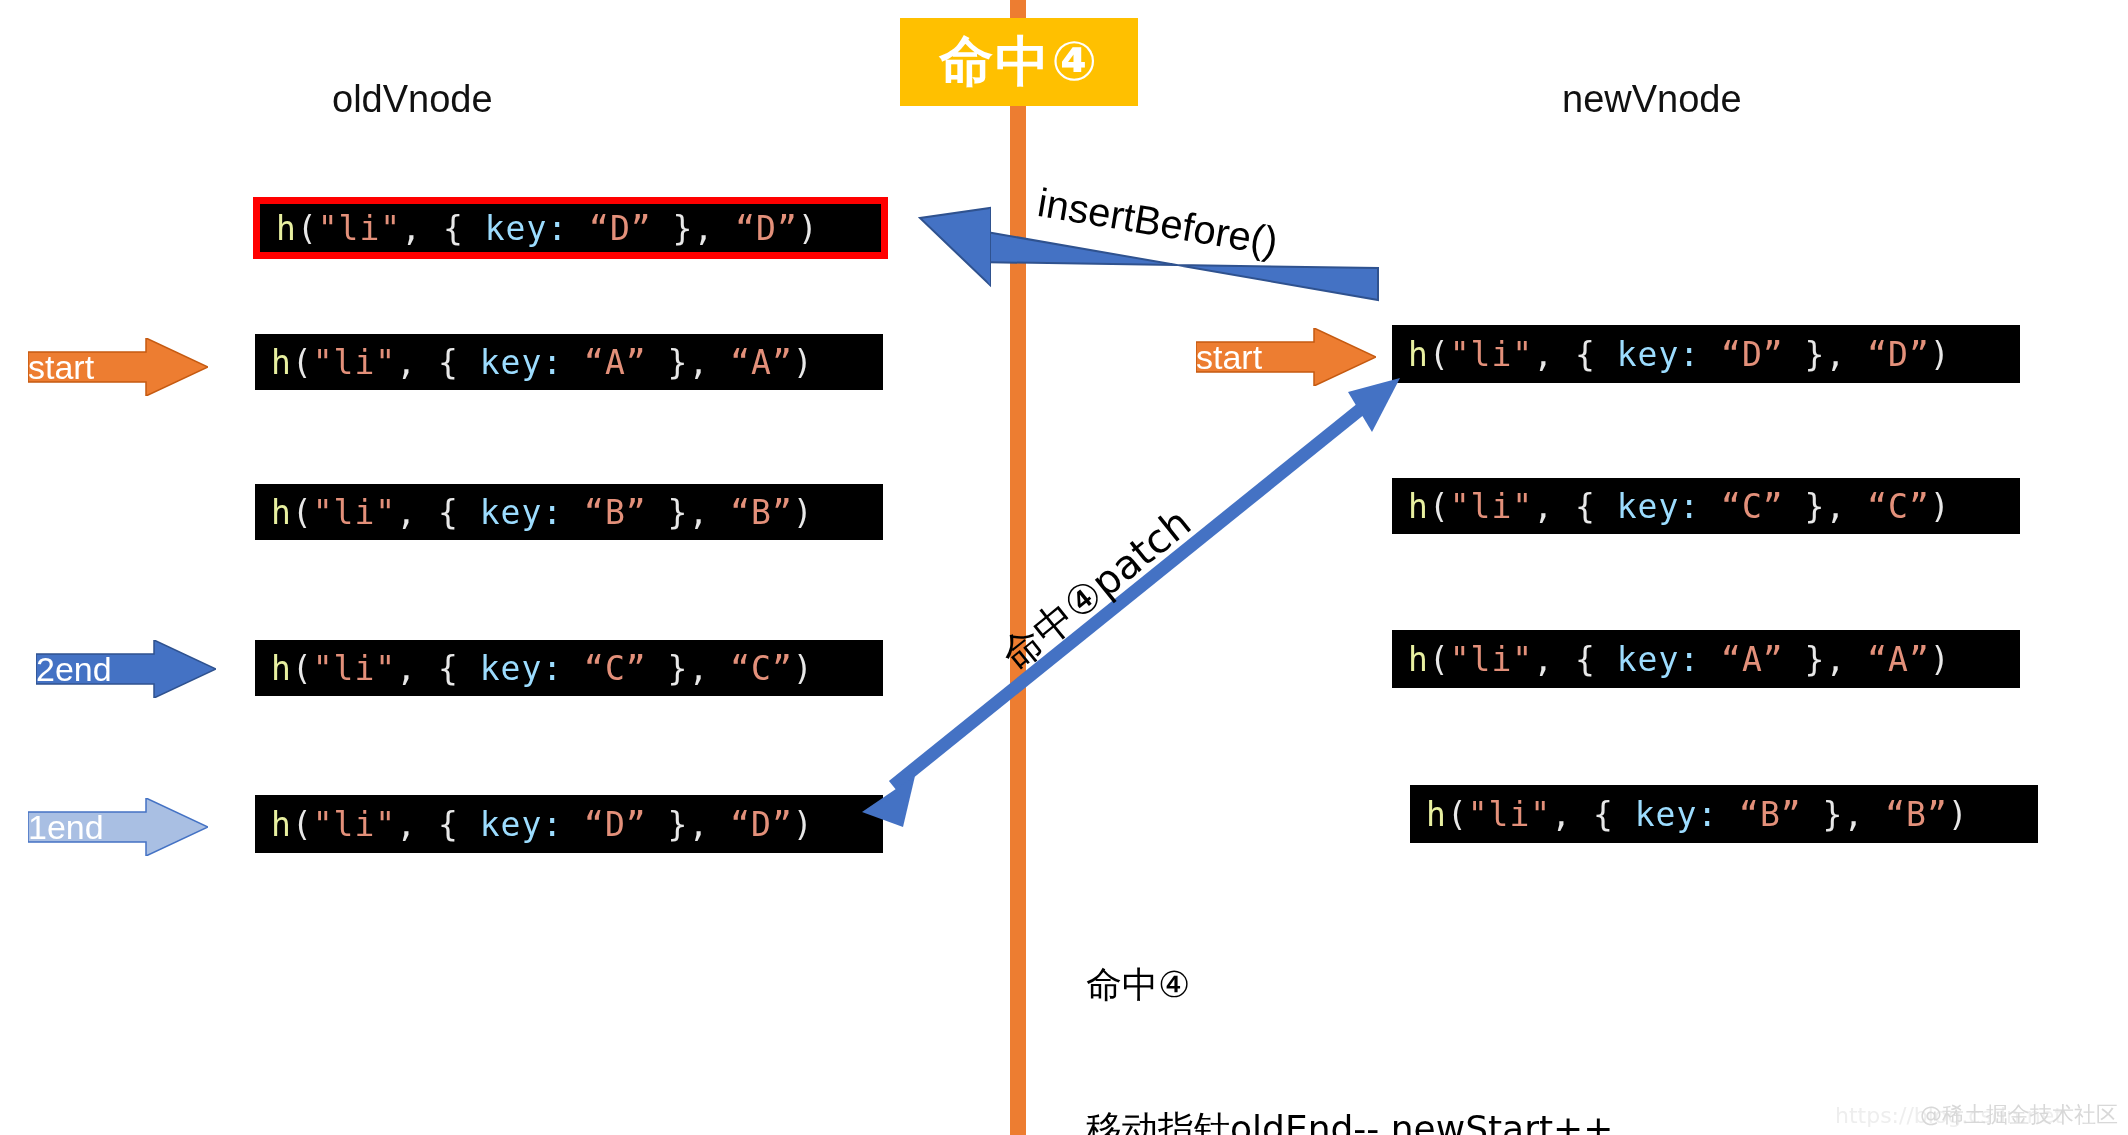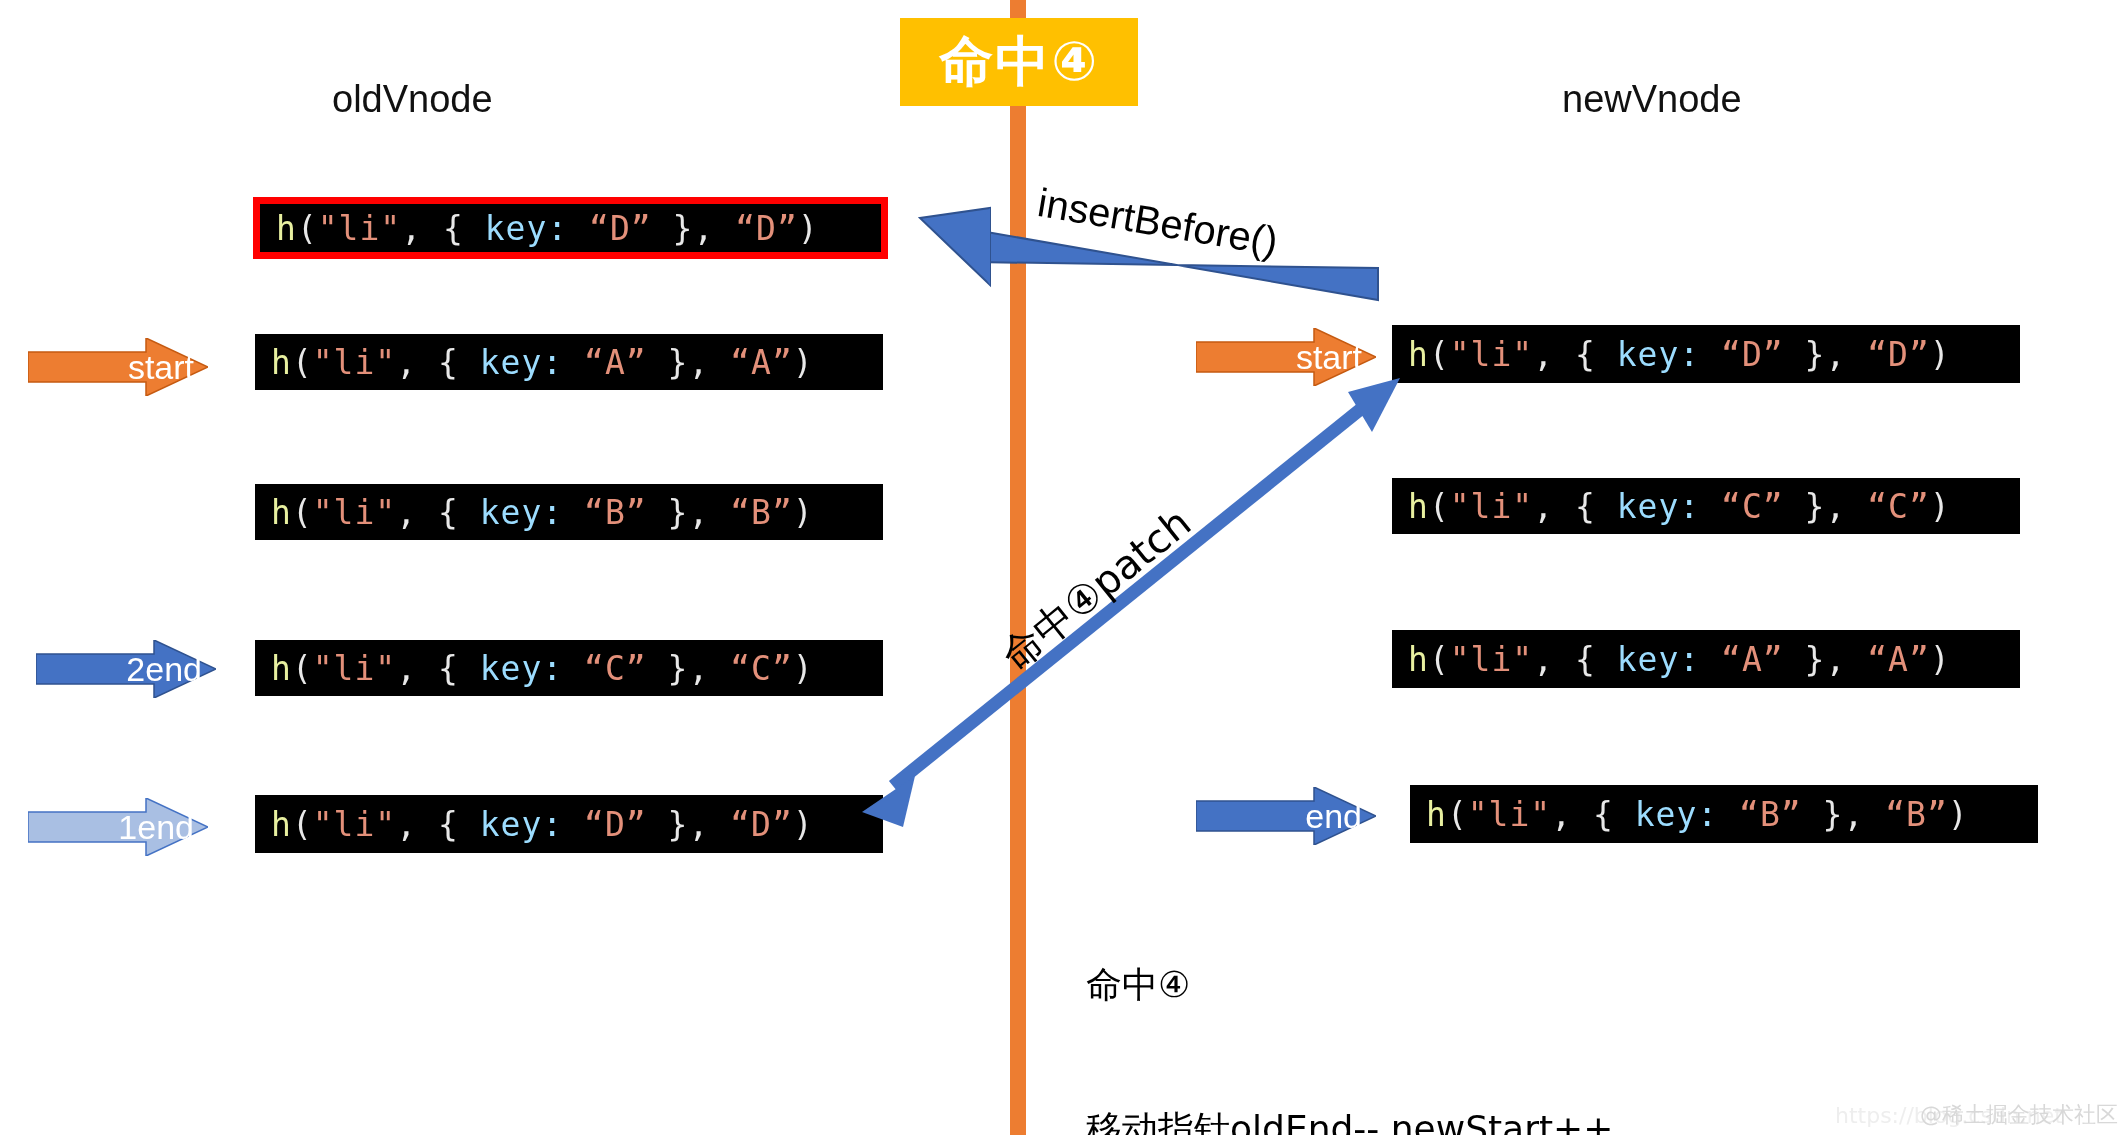--- a/index.html
+++ b/index.html
@@ -67,21 +67,21 @@
 
   .codebox.highlight {
     border: 7px solid #FF0000;
   }
 
   
   .blockarrow {
     position: absolute;
     display: flex;
     align-items: center;
-    justify-content: flex-end;
+    justify-content: flex-start;
   }
   .blockarrow svg { position: absolute; inset: 0; }
   .blockarrow span {
     position: relative;
     color: #ffffff;
     font-size: 34px;
     font-family: "Liberation Sans", sans-serif;
     z-index: 2;
     margin-right: 14px;
   }
@@ -194,26 +194,20 @@
     <span>1end</span>
   </div>
 
   <div class="blockarrow" style="left:1196px; top:328px; width:180px; height:58px;">
     <svg viewBox="0 0 180 58" preserveAspectRatio="none">
       <polygon points="0,14 118,14 118,0 180,29 118,58 118,44 0,44" fill="#ED7D31" stroke="#C55A11" stroke-width="1.5"></polygon>
     </svg>
     <span>start</span>
   </div>
 
-  <div class="blockarrow" style="left:1196px; top:787px; width:180px; height:58px;">
-    <svg viewBox="0 0 180 58" preserveAspectRatio="none">
-      <polygon points="0,14 118,14 118,0 180,29 118,58 118,44 0,44" fill="#4472C4" stroke="#2F528F" stroke-width="1.5"></polygon>
-    </svg>
-    <span>end</span>
-  </div>
 
   <svg class="overlay" viewBox="0 0 2128 1135">
 
     <g>
       <polygon points="1378,268 1378,300 975,230 975,262" fill="#4472C4" stroke="#2F528F" stroke-width="2"></polygon>
       <polygon points="990,208 990,285 920,218" fill="#4472C4" stroke="#2F528F" stroke-width="2"></polygon>
       <polygon points="975,230 990,208 990,285 975,262" fill="#4472C4" stroke="none"></polygon>
     </g>
 
     <g>

